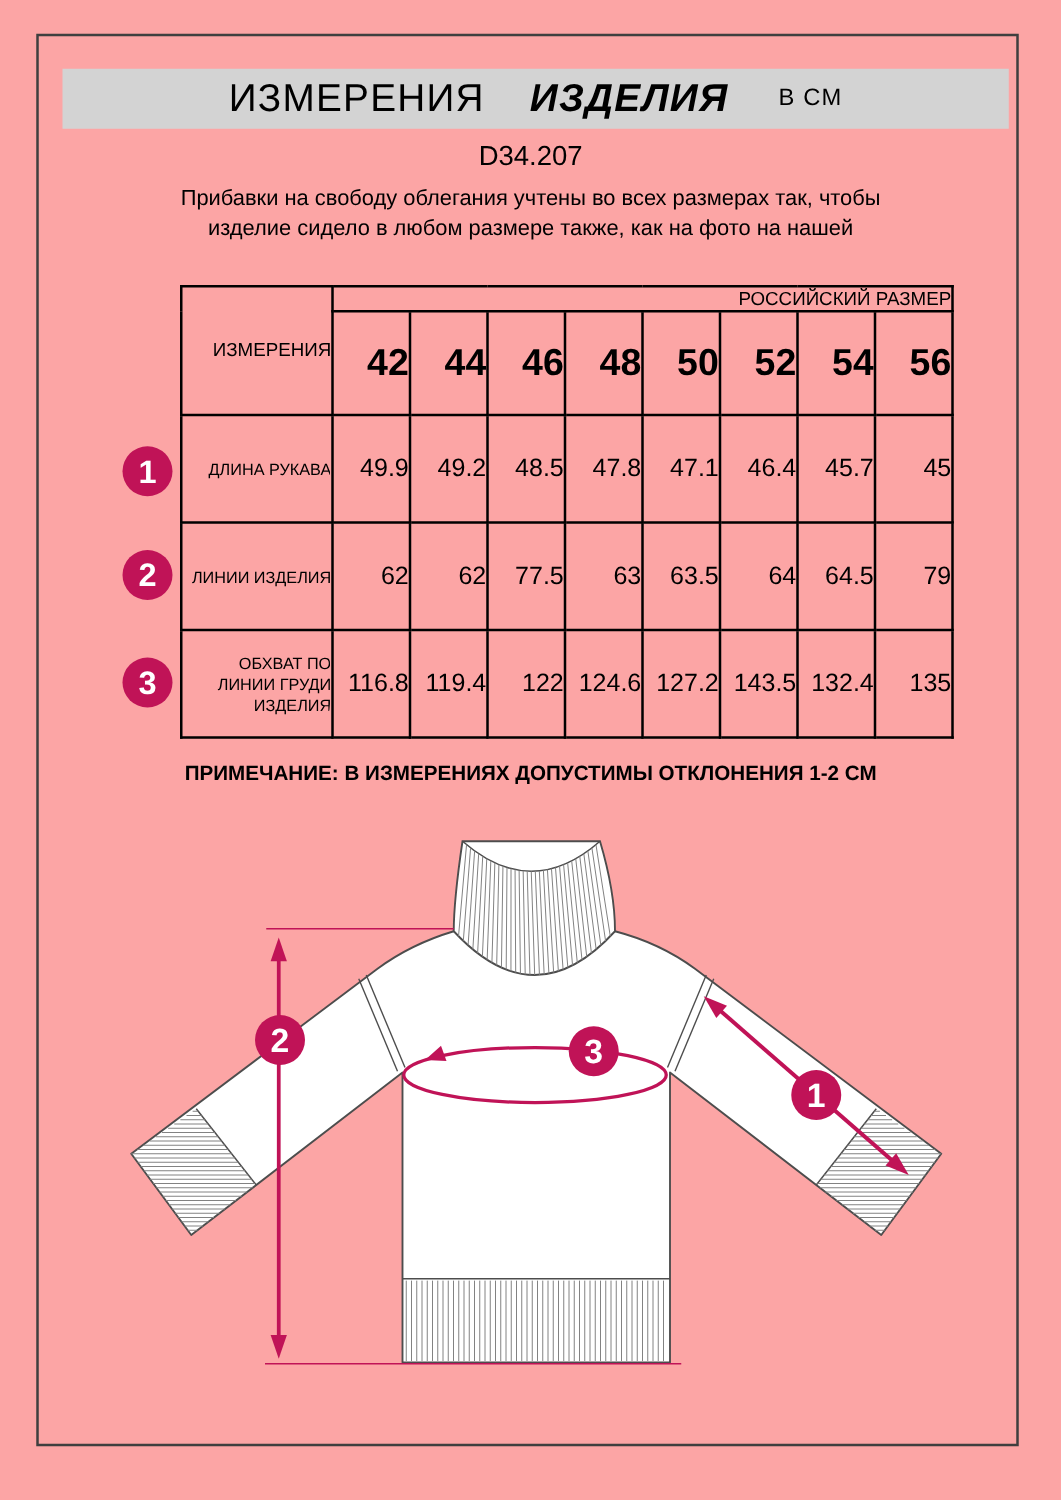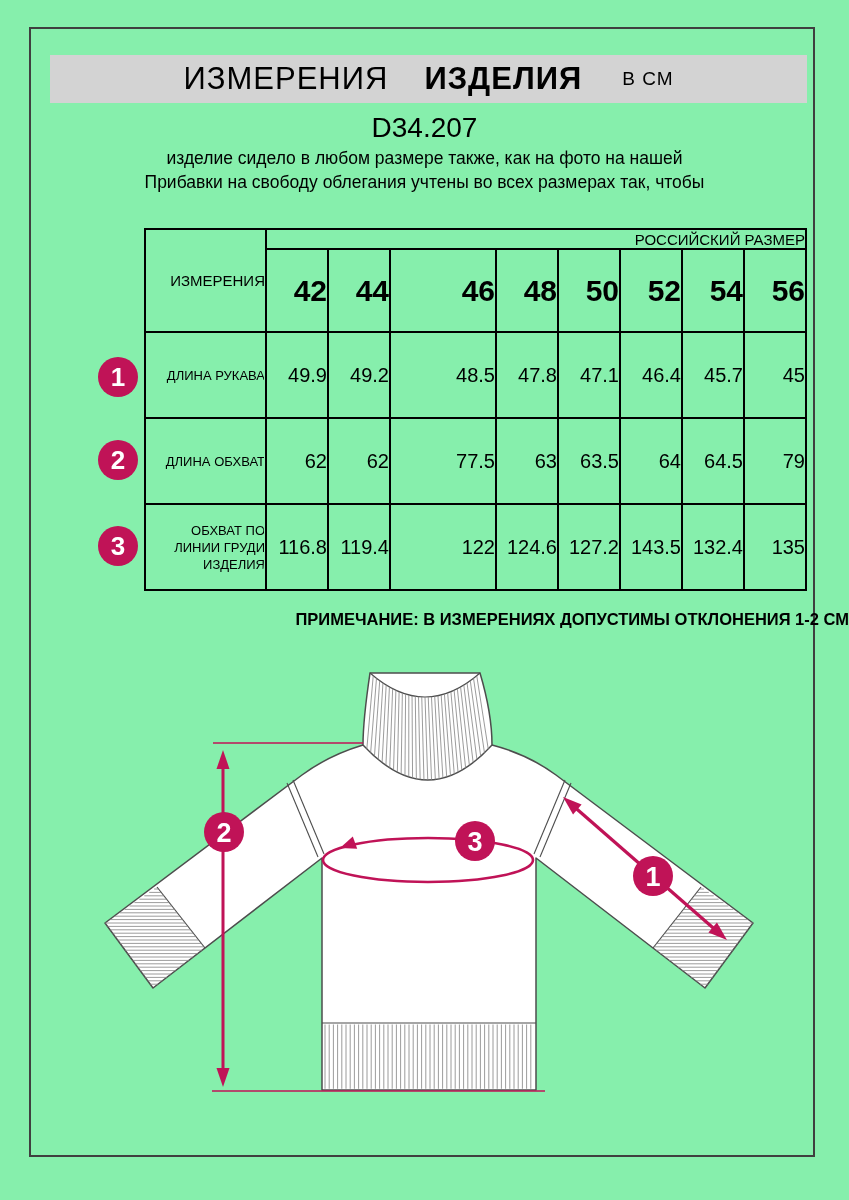--- a/index.html
+++ b/index.html
@@ -1,94 +1,94 @@
 <!DOCTYPE html>
 <html><head>
 <meta charset="utf-8">
 <style>
   html,body{margin:0;padding:0;background:#fff;}
-  .page{position:relative;width:849px;height:1200px;background:#86efac;overflow:hidden;
+  .page{position:relative;width:849px;height:1200px;background:#fca5a5;overflow:hidden;
         font-family:"Liberation Sans", sans-serif;color:#000;}
   .page-border{position:absolute;left:29px;top:27px;width:786px;height:1130px;
         border:2px solid #3f3f3f;box-sizing:border-box;}
   .title-bar{position:absolute;left:50px;top:55px;width:757px;height:48px;background:#d3d3d3;
         display:flex;align-items:center;justify-content:center;gap:36px;}
   .title-bar .t-reg{font-size:31px;letter-spacing:1px;}
-  .title-bar .t-bold{font-size:31px;font-weight:bold;letter-spacing:1px;}
+  .title-bar .t-bold{font-size:31px;font-weight:bold;letter-spacing:1px;font-style:italic;}
   .title-bar .t-unit{font-size:19px;letter-spacing:1px;margin-left:4px;text-align:center;}
-  .product-code{position:absolute;left:0;top:112px;width:849px;text-align:center;font-size:28px;}
+  .product-code{position:absolute;left:0;top:112px;width:849px;text-align:center;font-size:22px;}
   .description{position:absolute;left:0;top:146px;width:849px;text-align:center;
         font-size:17.5px;line-height:24px;}
   table.size-table{position:absolute;left:144px;top:228px;border-collapse:collapse;
         table-layout:fixed;}
   table.size-table td{border:2px solid #000;text-align:right;vertical-align:middle;
         padding:0;overflow:hidden;}
   td.ghead{height:18px;font-size:15px;}
   td.corner{font-size:15px;}
   tr.sizes-row td{height:81px;font-size:30px;font-weight:bold;}
   tr.data-row td{height:84px;}
   td.rowlabel{font-size:13px;line-height:17px;padding:0 2px;border-radius:27px;}
   td.val{font-size:20px;}
   .row-marker{position:absolute;left:98px;width:40px;height:40px;border-radius:50%;
         background:#c01357;color:#fff;font-size:26px;font-weight:bold;text-align:center;
         line-height:40px;}
-  .note{position:absolute;left:0;top:610px;width:849px;text-align:right;
+  .note{position:absolute;left:0;top:610px;width:849px;text-align:center;
         font-size:16.5px;font-weight:bold;}
   .diagram{position:absolute;left:40px;top:650px;width:770px;height:510px;}
 </style>
 </head>
 <body>
 
 <div class="page">
   <div class="page-border"></div>
 
   <div class="title-bar" style="background: rgb(211, 211, 211);">
     <span class="t-reg">ИЗМЕРЕНИЯ</span>
     <span class="t-bold">ИЗДЕЛИЯ</span>
     <span class="t-unit">В СМ</span>
   </div>
 
   <div class="product-code">D34.207</div>
 
   <div class="description">
+    <div>Прибавки на свободу облегания учтены во всех размерах так, чтобы</div>
     <div>изделие сидело в любом размере также, как на фото на нашей</div>
-    <div>Прибавки на свободу облегания учтены во всех размерах так, чтобы</div>
   </div>
 
   <table class="size-table">
       <thead>
         <tr>
           <td rowspan="2" class="corner" style="width: 119px;">ИЗМЕРЕНИЯ</td>
           <td colspan="8" class="ghead">РОССИЙСКИЙ РАЗМЕР</td>
         </tr>
         <tr class="sizes-row">
           <td style="width: 60px;">42</td>
           <td style="width: 60px;">44</td>
-          <td style="width: 60px; padding-left: 44px;">46</td>
+          <td style="width: 60px;">46</td>
           <td style="width: 60px;">48</td>
           <td style="width: 60px;">50</td>
           <td style="width: 60px;">52</td>
           <td style="width: 60px;">54</td>
           <td style="width: 60px;">56</td>
         </tr>
       </thead>
       <tbody>
         <tr class="data-row">
           <td class="rowlabel">ДЛИНА РУКАВА</td>
           <td class="val">49.9</td>
           <td class="val">49.2</td>
           <td class="val">48.5</td>
           <td class="val">47.8</td>
           <td class="val">47.1</td>
           <td class="val">46.4</td>
           <td class="val">45.7</td>
           <td class="val">45</td>
         </tr>
         <tr class="data-row">
-          <td class="rowlabel">ДЛИНА ОБХВАТ</td>
+          <td class="rowlabel">ЛИНИИ ИЗДЕЛИЯ</td>
           <td class="val">62</td>
           <td class="val">62</td>
           <td class="val">77.5</td>
           <td class="val">63</td>
           <td class="val">63.5</td>
           <td class="val">64</td>
           <td class="val">64.5</td>
           <td class="val">79</td>
         </tr>
         <tr class="data-row">

